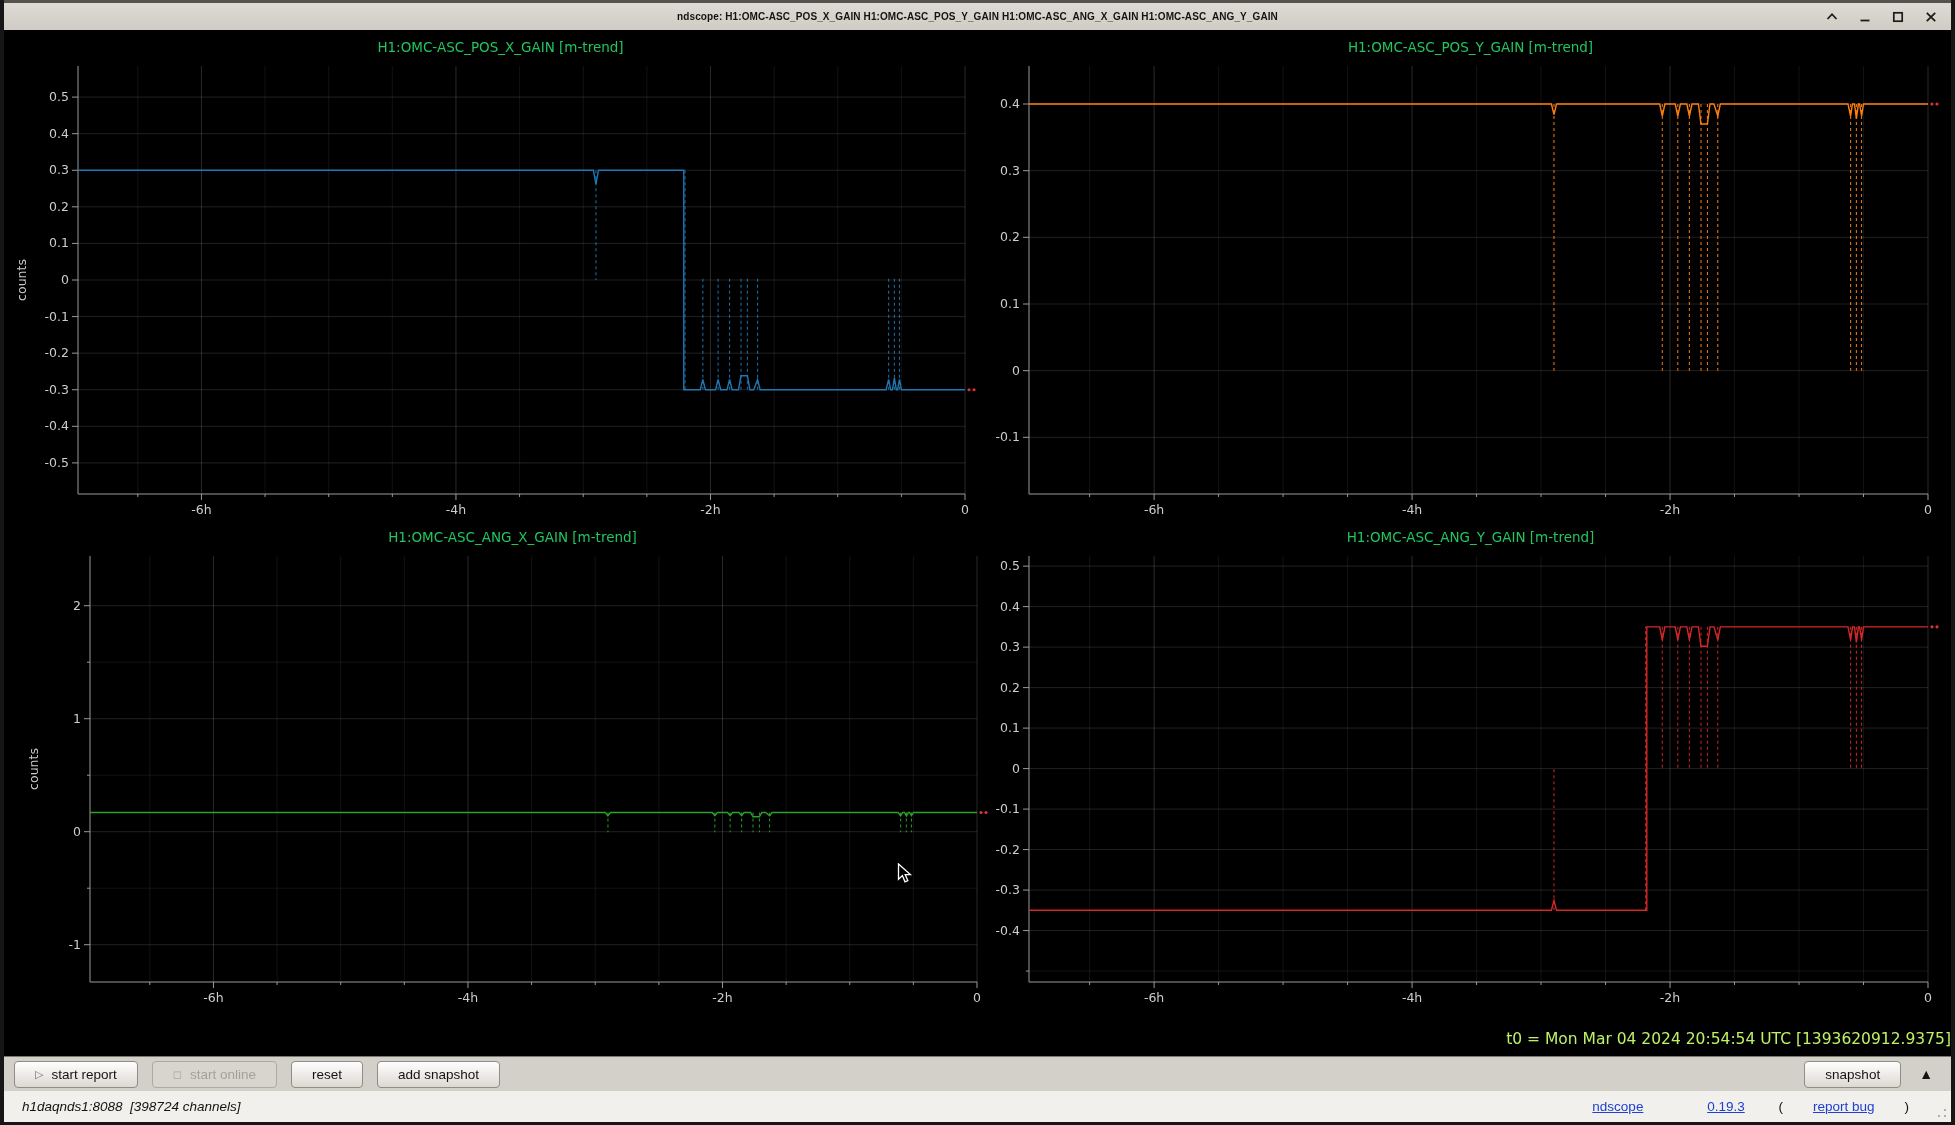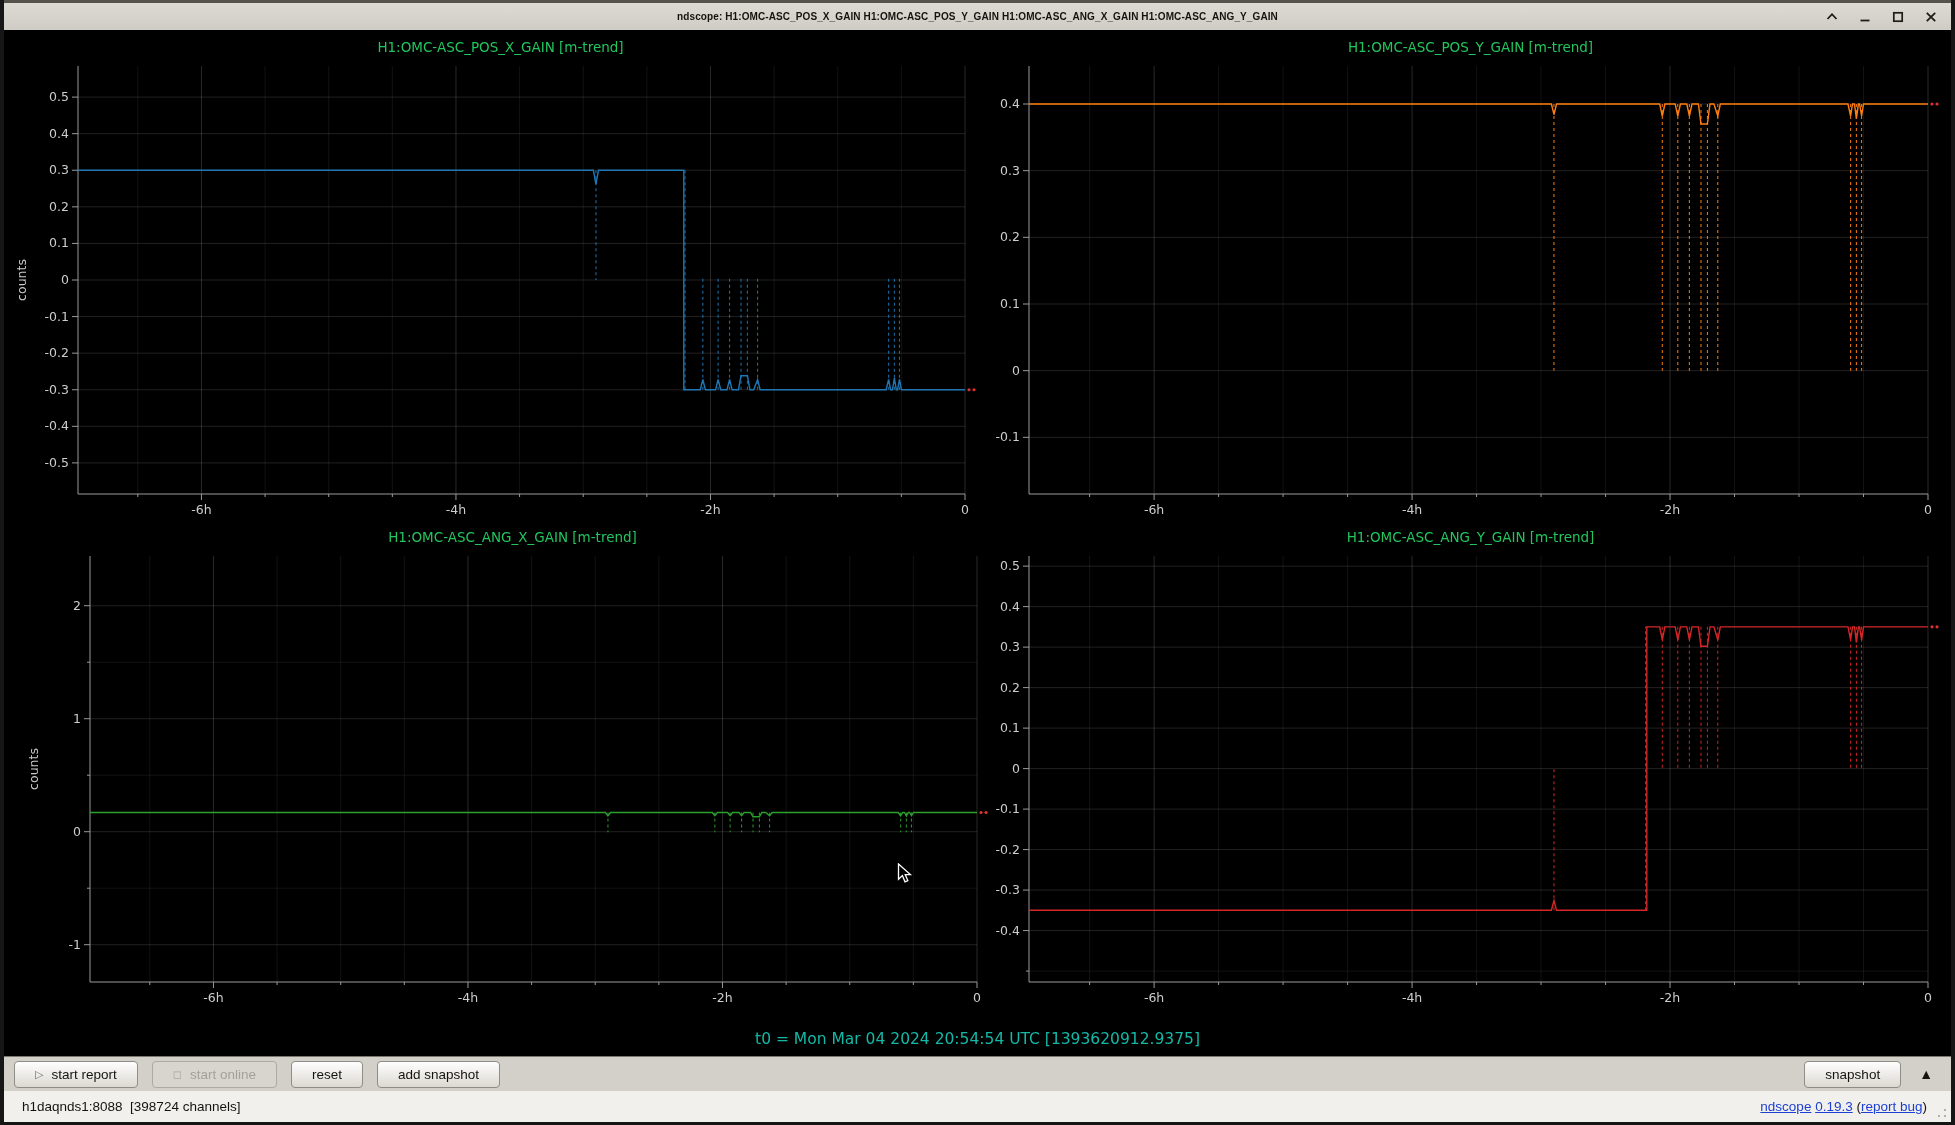--- a/index.html
+++ b/index.html
@@ -14,40 +14,40 @@
   .win-controls{position:absolute;right:10px;top:0;height:27px;display:flex;align-items:center;gap:13px;}
   .win-btn{width:20px;height:20px;display:flex;align-items:center;justify-content:center;cursor:default;}
   .win-btn svg{display:block;}
   
   .content{position:relative;height:1026px;background:#000;overflow:hidden;}
   .plot{position:absolute;}
   .plot-title{height:24px;line-height:22px;text-align:center;color:#22c55e;font-size:13.5px;
     font-family:"DejaVu Sans",sans-serif;}
   .plot-body{position:absolute;top:24px;left:0;right:0;bottom:0;}
   svg text{font-family:"DejaVu Sans",sans-serif;}
-  .t0-label{position:absolute;left:0;right:0;bottom:8px;text-align:center;color:#14b8a6;
+  .t0-label{position:absolute;left:0;right:0;bottom:8px;text-align:right;color:#bef264;
     font-size:15.5px;font-family:"DejaVu Sans",sans-serif;}
   .cursor{position:absolute;z-index:50;pointer-events:none;}
   
   .toolbar{height:35px;box-sizing:border-box;background:#d3d0c9;border-top:1px solid #7a776f;
     display:flex;align-items:center;padding:0 10px;gap:14px;}
   .tb-btn{height:27px;box-sizing:border-box;border:1px solid #8f8d87;border-radius:4px;
     background:linear-gradient(#fefefe,#dcd9d2);font-family:"Liberation Sans",sans-serif;
     font-size:13.5px;color:#15130f;display:flex;align-items:center;justify-content:center;
     gap:8px;padding:0 20px;cursor:default;}
   .tb-btn .btn-icon{font-size:11px;color:#6f6c65;line-height:1;}
   .tb-btn.disabled{color:#a5a199;background:#d8d5ce;border-color:#adaaa3;}
   .tb-btn.disabled .btn-icon{color:#aca89f;}
   .tb-spacer{flex:1;}
   .collapse-tri{font-size:14px;color:#15130f;margin:0 8px 0 4px;cursor:default;}
   
   .statusbar{position:relative;height:31px;box-sizing:border-box;background:#f1f0ec;
     display:flex;align-items:center;padding:0 18px;font-size:13.5px;color:#15130f;}
-  .server-text{white-space:pre;}
-  .status-links{margin-left:auto;margin-right:6px;display:flex;}
+  .server-text{white-space:pre;font-style:italic;}
+  .status-links{margin-left:auto;margin-right:24px;display:flex;gap:30px;}
   .status-links a{color:#1d3fd2;text-decoration:underline;cursor:pointer;}
   .status-links .lnk-sep{white-space:pre;color:#15130f;}
   .grip{position:absolute;right:3px;bottom:3px;width:13px;height:13px;}
   .grip::after{content:"";position:absolute;inset:0;background:
     radial-gradient(circle at 10px 4px,#b3b0a8 1.1px,transparent 1.5px),
     radial-gradient(circle at 10px 10px,#b3b0a8 1.1px,transparent 1.5px),
     radial-gradient(circle at 4px 10px,#b3b0a8 1.1px,transparent 1.5px);}
 </style>
 </head>
 <body>

